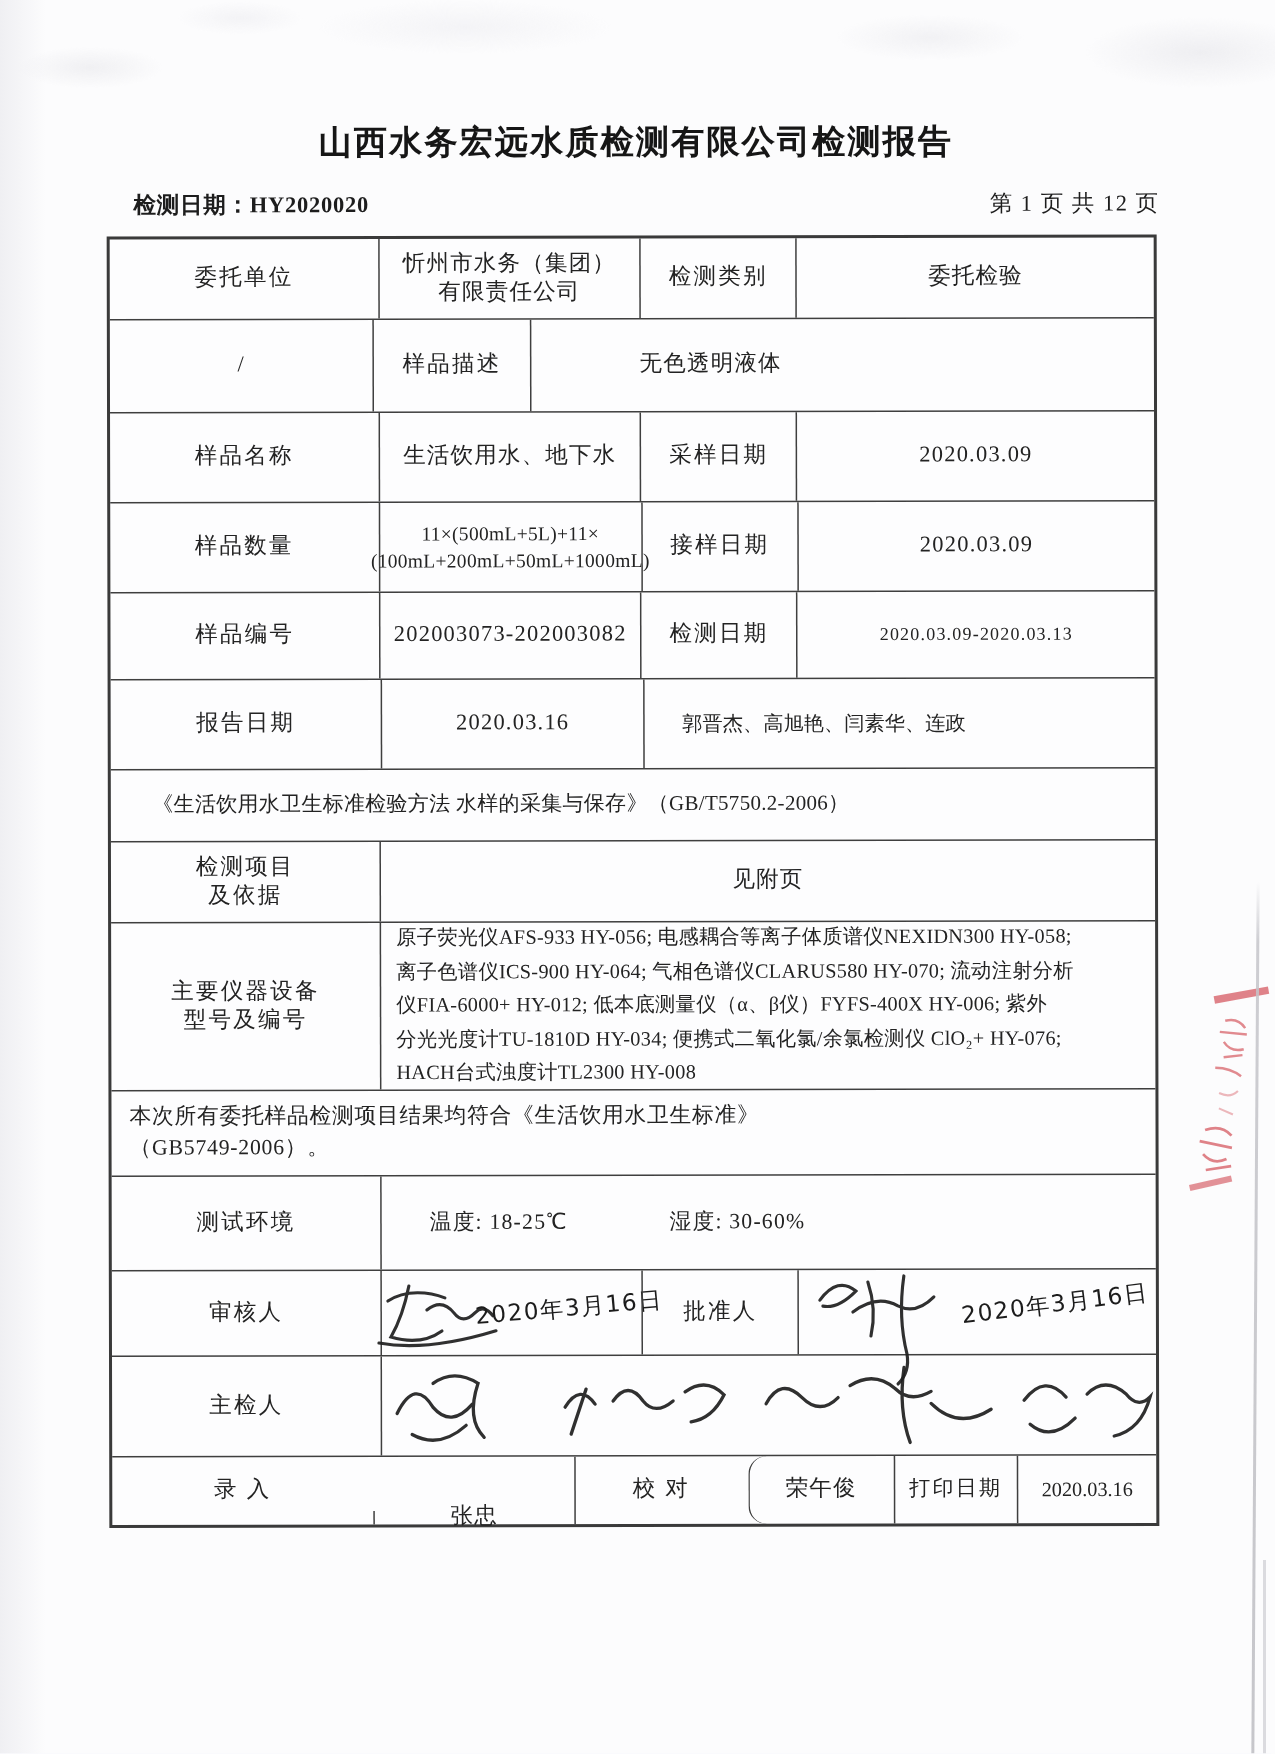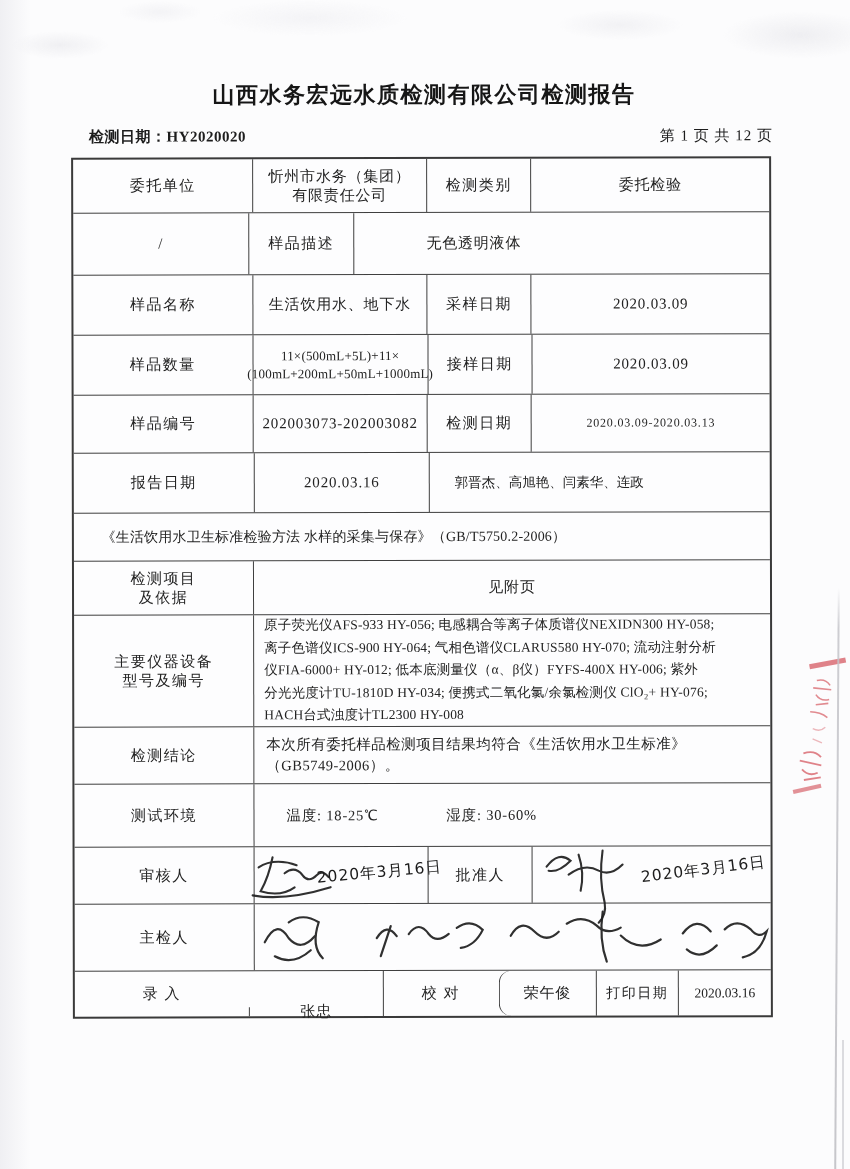--- a/index.html
+++ b/index.html
@@ -167,21 +167,20 @@
       <div class="cell c1 lab">主要仪器设备
 型号及编号</div>
       <div class="cell span3 instruments">原子荧光仪AFS-933  HY-056; 电感耦合等离子体质谱仪NEXIDN300  HY-058;
 离子色谱仪ICS-900  HY-064; 气相色谱仪CLARUS580  HY-070; 流动注射分析
 仪FIA-6000+  HY-012; 低本底测量仪（α、β仪）FYFS-400X  HY-006; 紫外
 分光光度计TU-1810D  HY-034; 便携式二氧化氯/余氯检测仪 ClO₂+  HY-076;
 HACH台式浊度计TL2300  HY-008</div>
     </div>
 
     <div class="row" style="height:57px">
-      <div class="cell c1 lab">检测结论</div>
       <div class="cell span3 conclusion">本次所有委托样品检测项目结果均符合《生活饮用水卫生标准》
 （GB5749-2006）。</div>
     </div>
 
     <div class="row" style="height:63px">
       <div class="cell c1 lab">测试环境</div>
       <div class="cell span3 env">
         <span>温度: 18-25℃</span>
         <span class="hum">湿度: 30-60%</span>
       </div>

